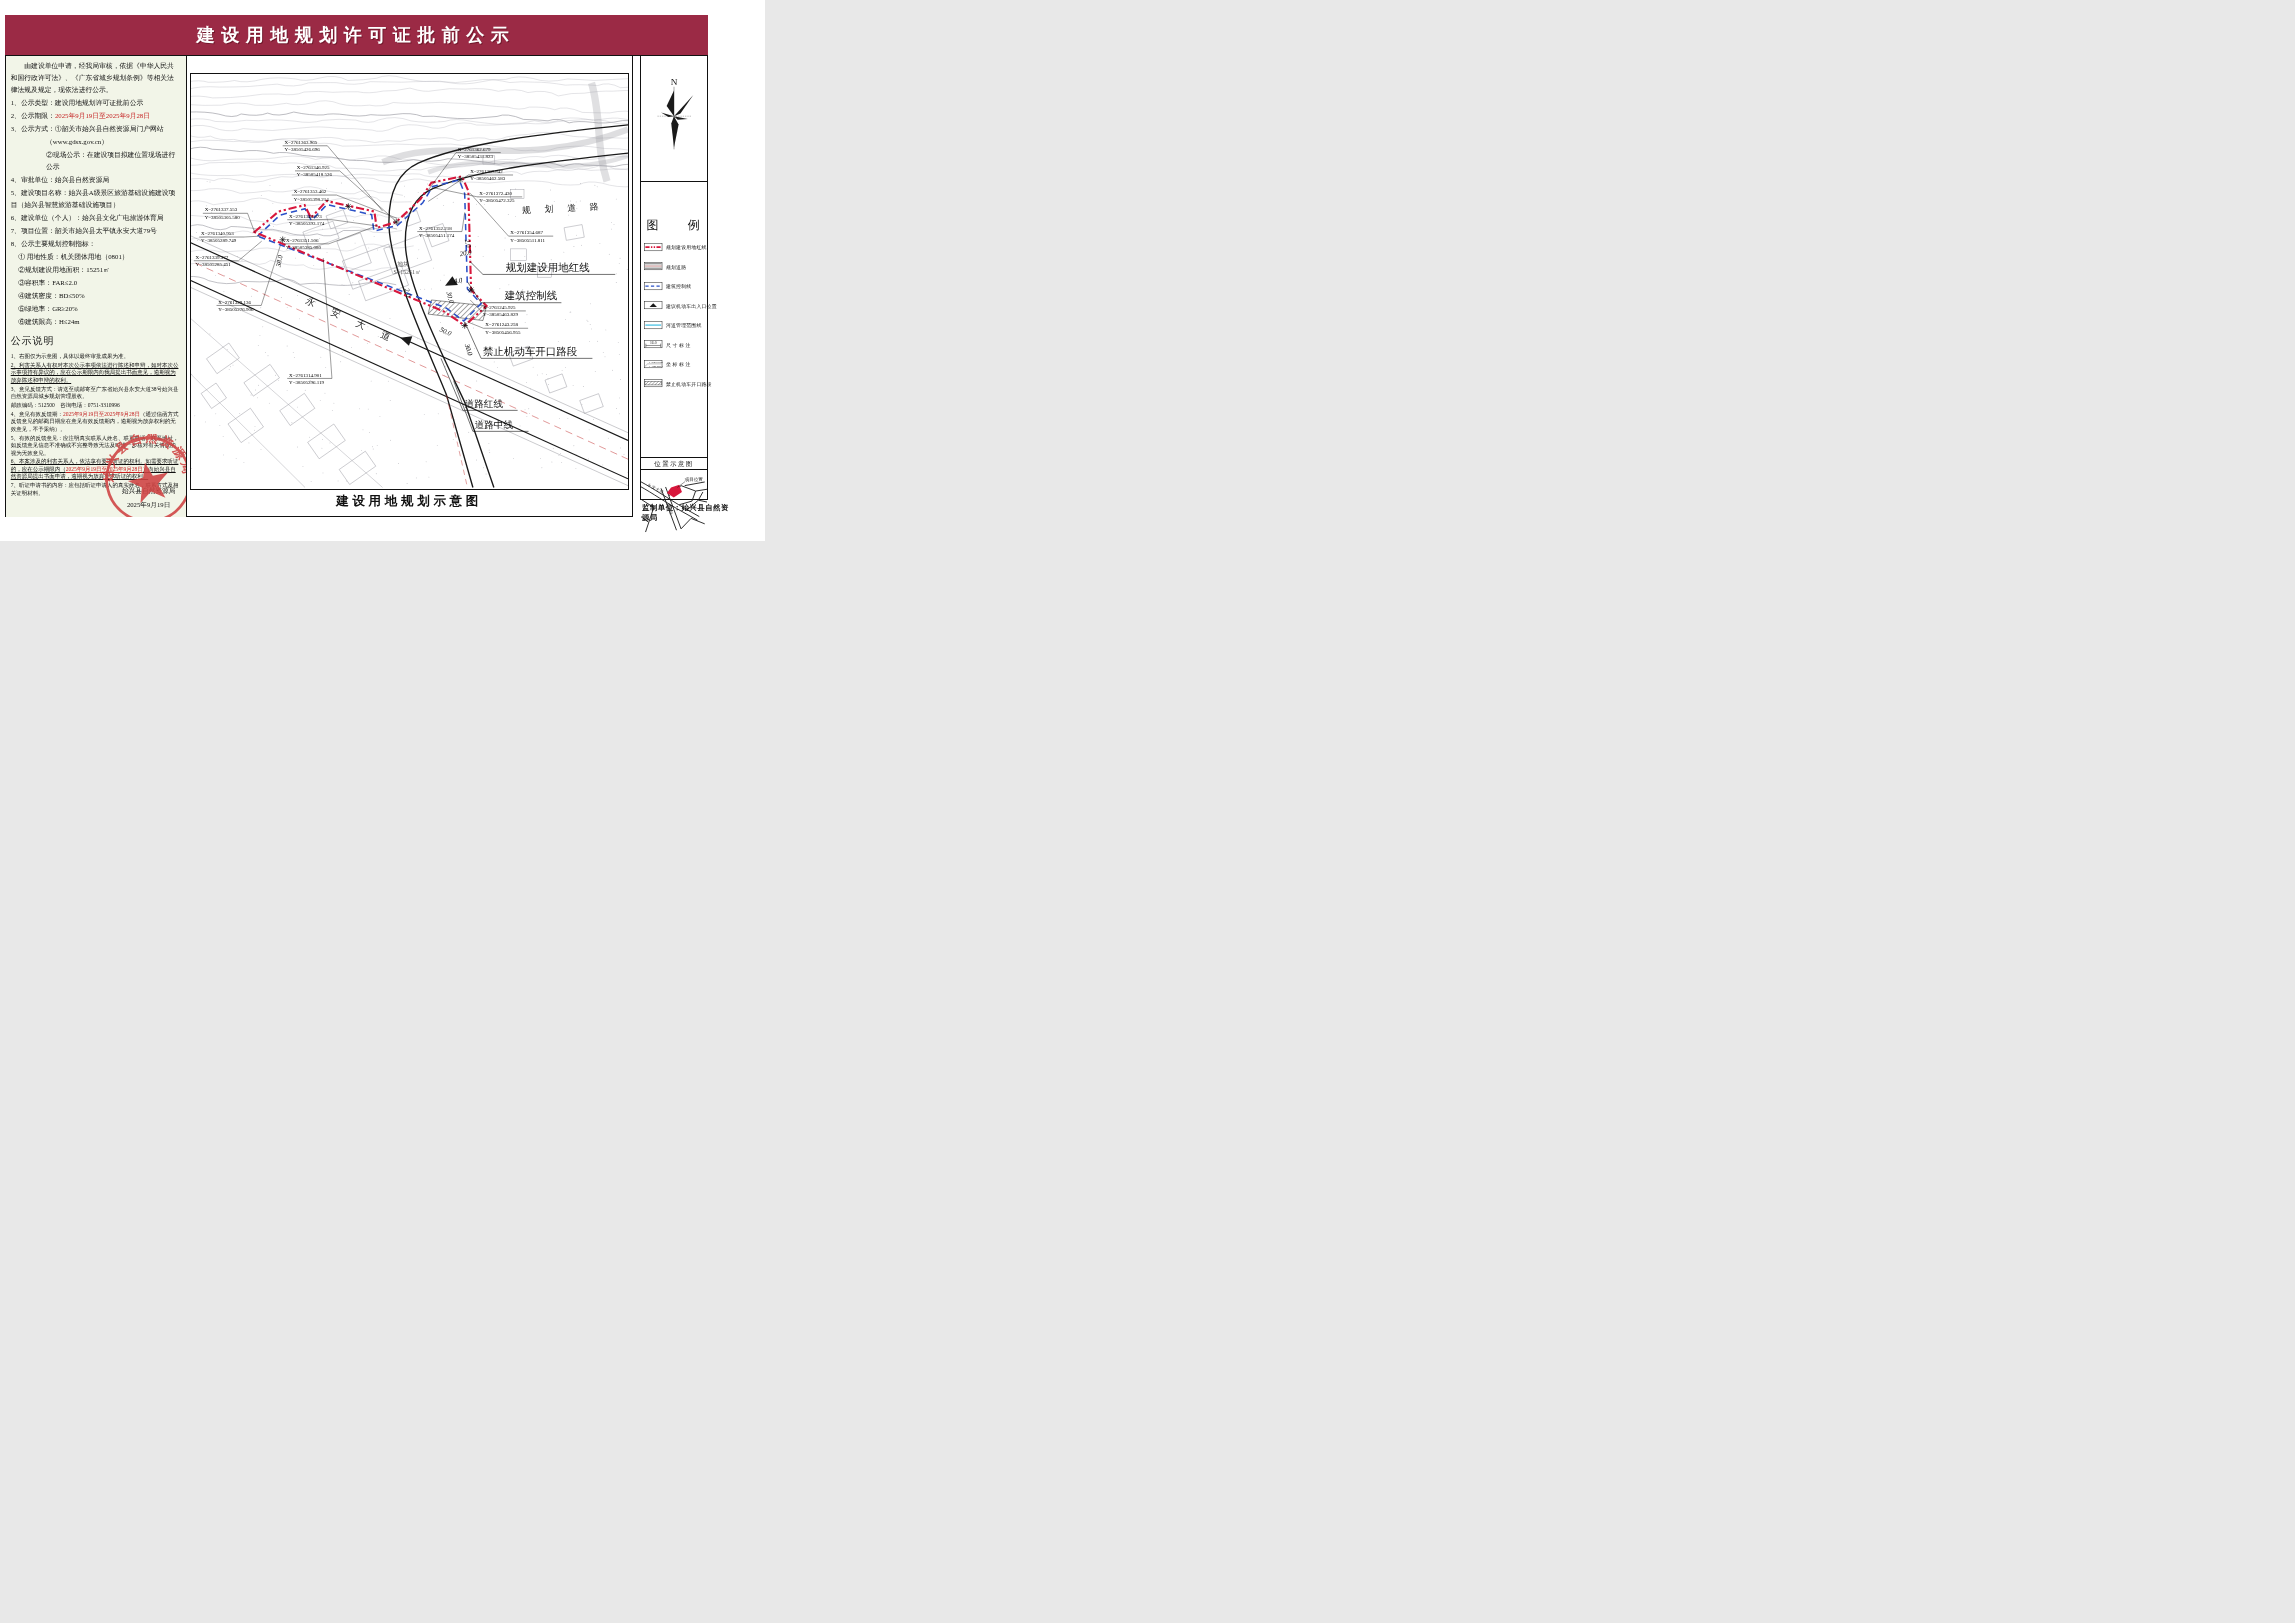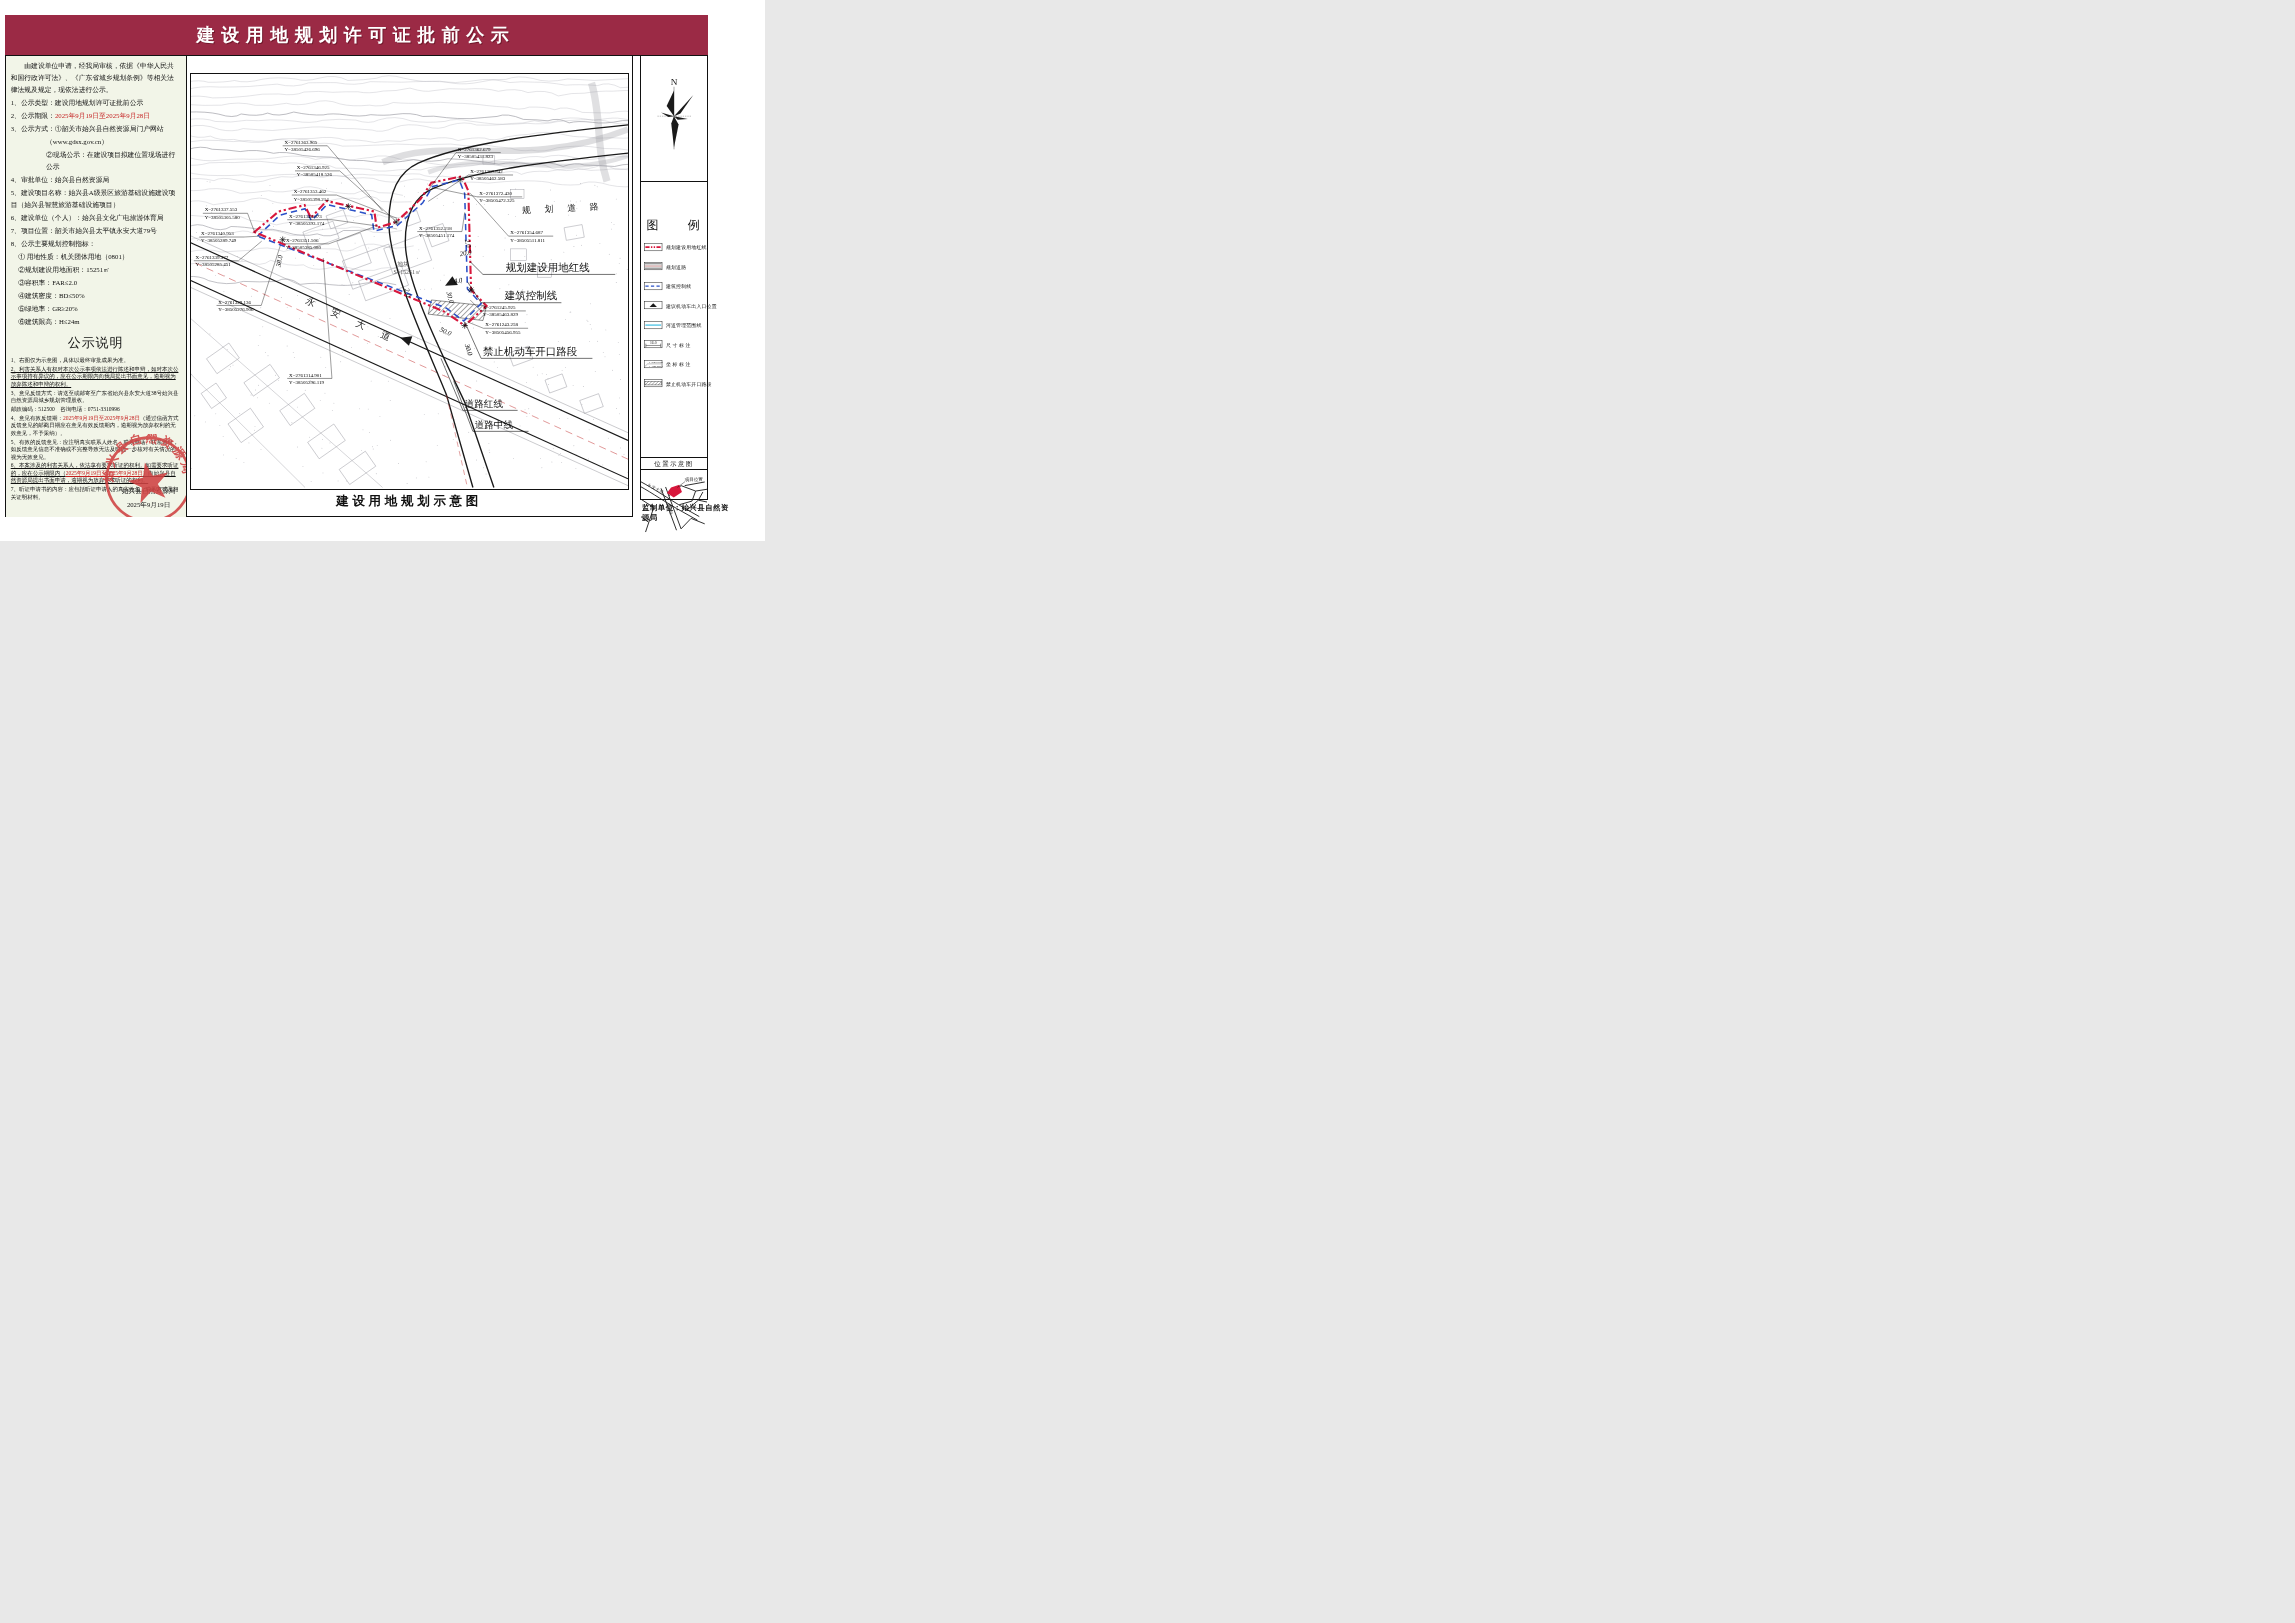--- a/index.html
+++ b/index.html
@@ -17,21 +17,21 @@
   
   .main-box{position:absolute;left:4.6px;top:55px;width:628px;height:462px;border:0.9px solid #111;box-sizing:border-box;background:#fff;}
   .left-panel{position:absolute;left:0;top:0;width:181px;height:461px;border-right:0.9px solid #111;
        box-sizing:border-box;background:var(--panel);padding:3.7px 5.1px 0 5.1px;overflow:hidden;}
   .para{font-size:6.8px;line-height:1.78;margin:0 0 0.9px 0;}
   .para.indent{text-indent:2em;}
   .para.indent2{padding-left:5.2em;}
   .para.ind{padding-left:1.1em;}
   .red{color:var(--redtext);}
   .u{text-decoration:underline;text-underline-offset:1.4px;}
-  .notes-title{font-size:13px;text-align:center;margin:6.5px 0 4.6px 0;letter-spacing:0.9px;}
+  .notes-title{font-size:10px;margin:6.5px 0 4.6px 0;letter-spacing:0.9px;}
   .npara{font-size:5.5px;line-height:1.36;margin:0 0 1.4px 0;}
   .signature{position:absolute;right:10.2px;bottom:4.6px;text-align:center;font-size:6.7px;line-height:2.1;}
   .stampbox{position:absolute;left:97px;top:378px;width:91px;height:91px;pointer-events:none;opacity:.88;}
   
   .map-frame{position:absolute;left:184px;top:16.6px;width:439px;height:417px;border:1.2px solid #111;box-sizing:border-box;background:#fff;overflow:hidden;}
   .map-title{position:absolute;left:184px;top:437px;width:439px;text-align:center;font-size:12.5px;font-weight:bold;letter-spacing:3.7px;}
   svg text{font-family:"Liberation Serif","DejaVu Serif",serif;}
   
   .sidebar{position:absolute;left:640px;top:55px;width:68px;height:445px;border:0.9px solid #111;box-sizing:border-box;background:#fff;}
   .north-box{height:126px;border-bottom:0.9px solid #111;box-sizing:border-box;text-align:center;}

